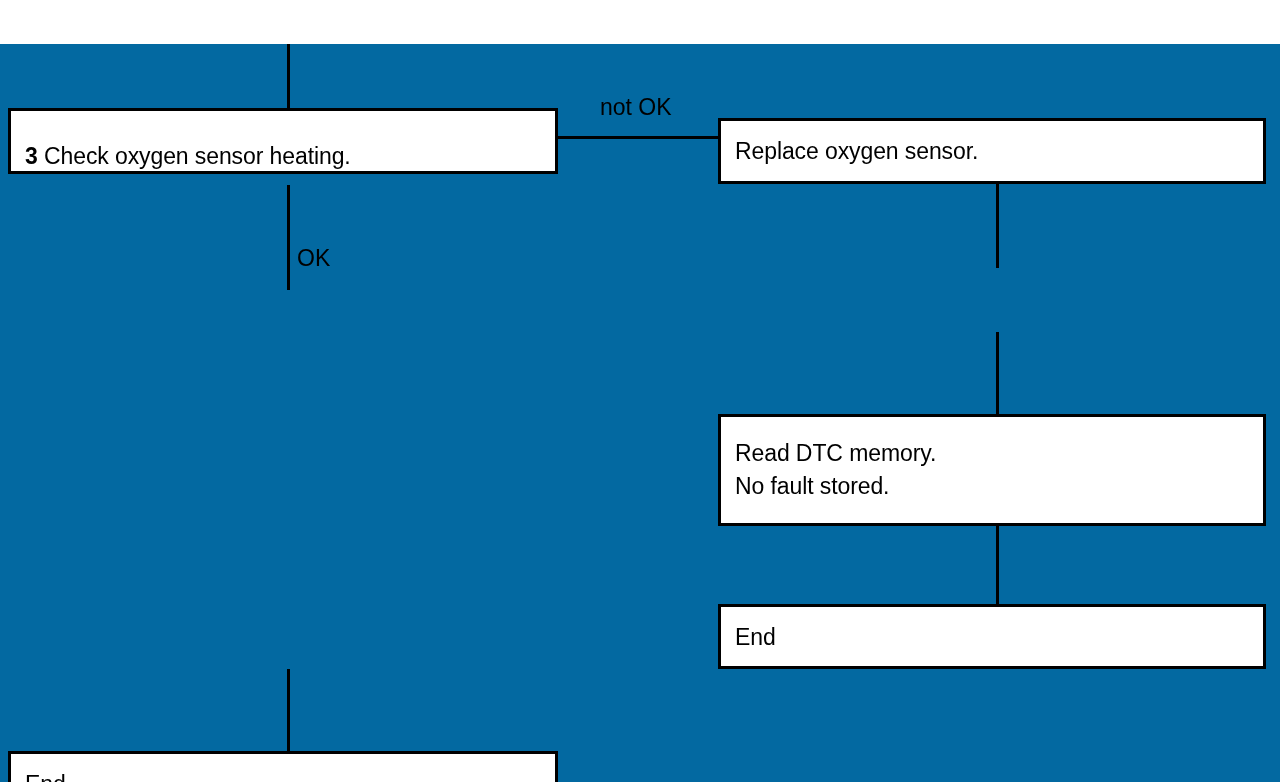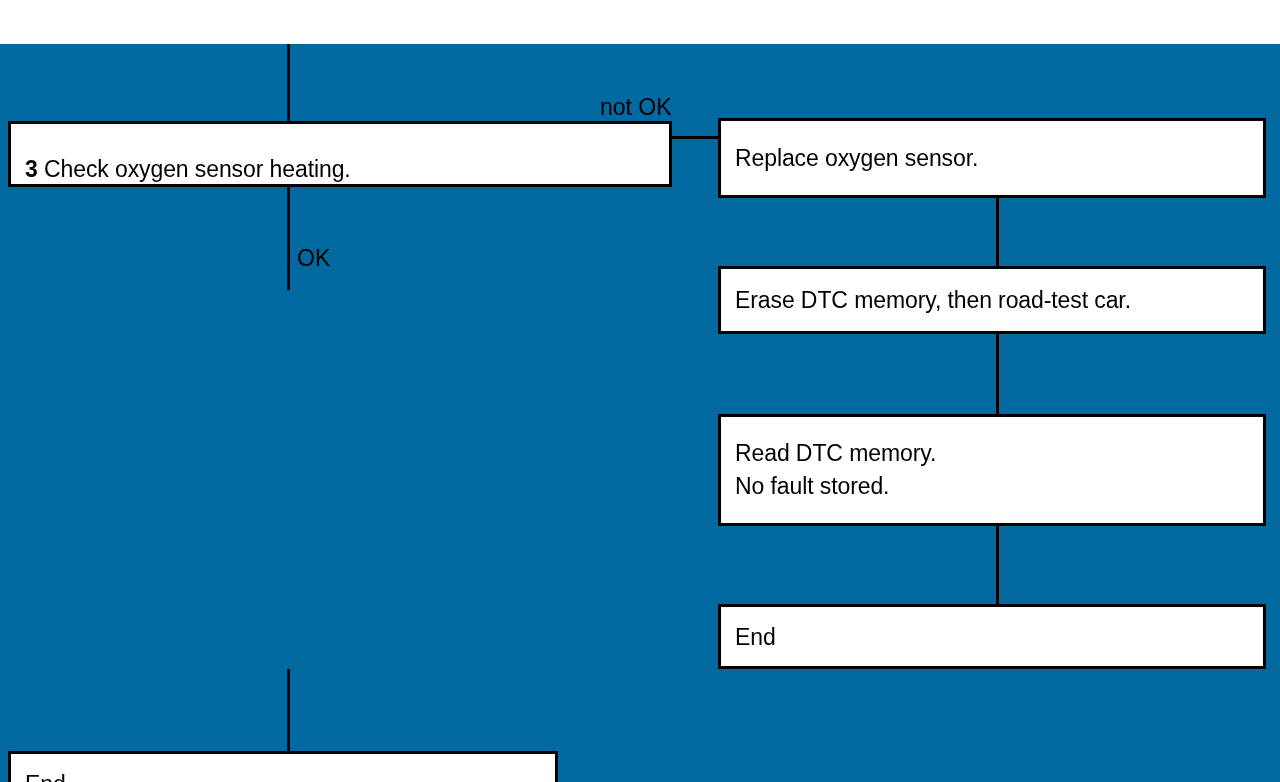--- a/index.html
+++ b/index.html
@@ -83,33 +83,30 @@
   <div class="vline" style="left:996px; top:138px; height:86px;"></div>
 
   <div class="vline" style="left:996px; top:288px; height:84px;"></div>
 
   <div class="vline" style="left:996px; top:480px; height:82px;"></div>
 
   <div class="edge-label" style="left:600px; top:50px;">not OK</div>
 
   <div class="edge-label" style="left:297px; top:201px;">OK</div>
 
-  <div class="box" style="left:8px; top:77px; width:664px; height:66px;">
+  <div class="box" style="left:8px; top:64px; width:550px; height:66px;">
     <div class="box-text">
       <span class="step-num">3</span><span>&nbsp;</span><span>Check oxygen sensor heating.</span>
     </div>
   </div>
 
-  <div class="box" style="left:718px; top:74px; width:548px; height:80px;">
+  <div class="box" style="left:718px; top:74px; width:548px; height:66px;">
     <div class="box-text">Replace oxygen sensor.</div>
   </div>
 
-  <div class="box" style="left:718px; top:222px; width:548px; height:68px;">
-    <div class="box-text">Erase DTC memory, then road-test car.</div>
-  </div>
 
   <div class="box" style="left:718px; top:370px; width:548px; height:112px;">
     <div class="box-text two-line">Read DTC memory.
 No fault stored.</div>
   </div>
 
   <div class="box" style="left:718px; top:560px; width:548px; height:65px;">
     <div class="box-text bold-label">End</div>
   </div>
 

